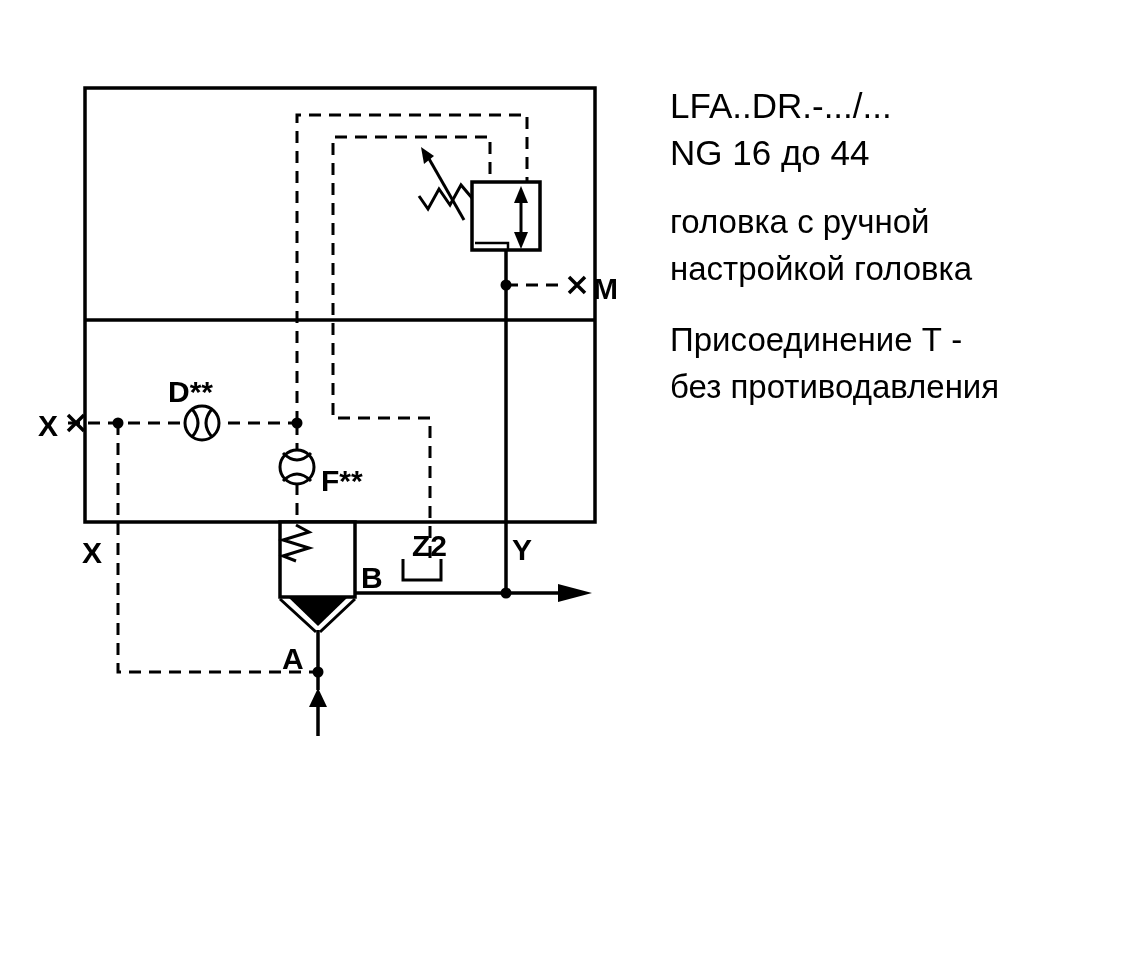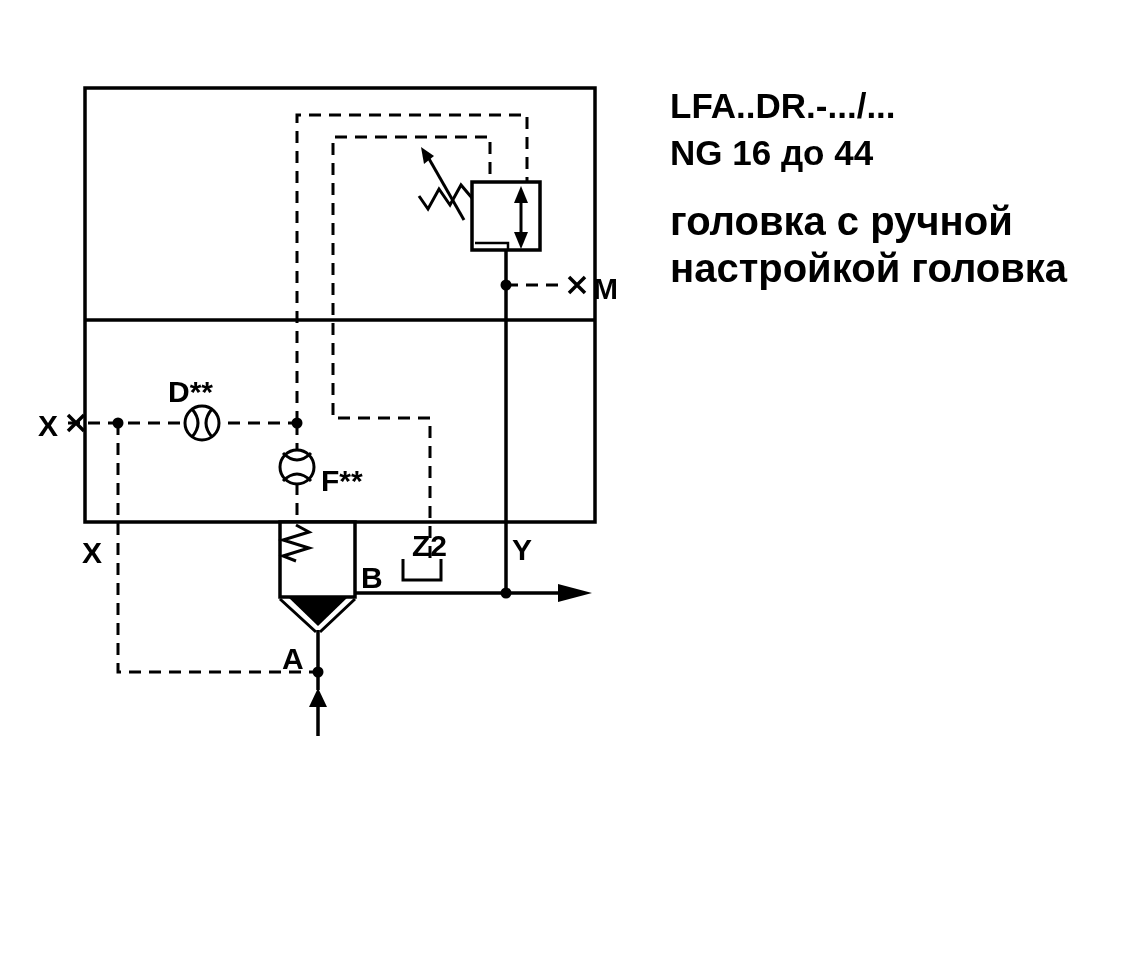--- a/index.html
+++ b/index.html
@@ -1,22 +1,22 @@
 <!DOCTYPE html>
 <html><head>
 <meta charset="utf-8">
 <style>
   html,body{margin:0;padding:0;background:#fff;}
   .stage{position:relative;width:1128px;height:980px;background:#ffffff;overflow:hidden;
          font-family:"Liberation Sans",sans-serif;}
   .schematic{position:absolute;left:0;top:0;}
   svg text{font-family:"Liberation Sans",sans-serif;font-weight:700;font-size:30px;fill:#000;}
   .info{position:absolute;left:670px;top:82px;width:440px;color:#000;}
-  .info .h{font-size:35px;font-weight:700;line-height:47px;}
-  .info .d{font-size:40px;font-weight:700;line-height:47px;}
+  .info .h{font-size:35px;font-weight:400;line-height:47px;}
+  .info .d{font-size:33px;font-weight:400;line-height:47px;}
   .sp1{height:22px;}
   .sp2{height:24px;}
 </style>
 </head>
 <body>
 
 <div class="stage">
 
   <svg class="schematic" width="1128" height="980" viewBox="0 0 1128 980" xmlns="http://www.w3.org/2000/svg">
 
@@ -102,15 +102,17 @@
     </g>
   </svg>
 
   <div class="info">
     <div class="h">LFA..DR.-.../...</div>
     <div class="h">NG 16 до 44</div>
     <div class="sp1"></div>
     <div class="d">головка с ручной</div>
     <div class="d">настройкой головка</div>
     <div class="sp2"></div>
+    <div class="d">Присоединение Т -</div>
+    <div class="d">без противодавления</div>
   </div>
 
 </div>
 
 </body></html>

